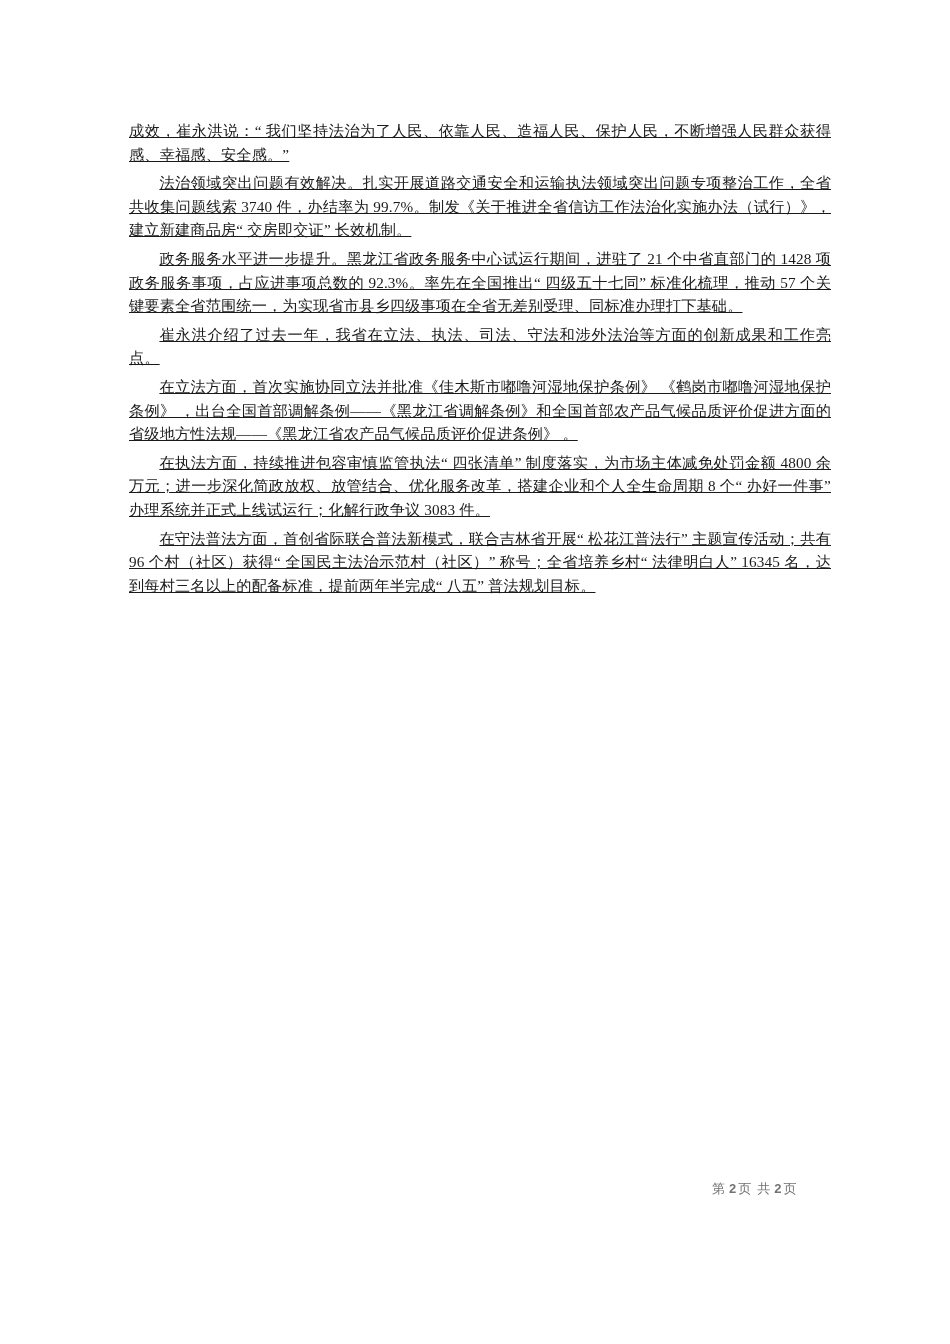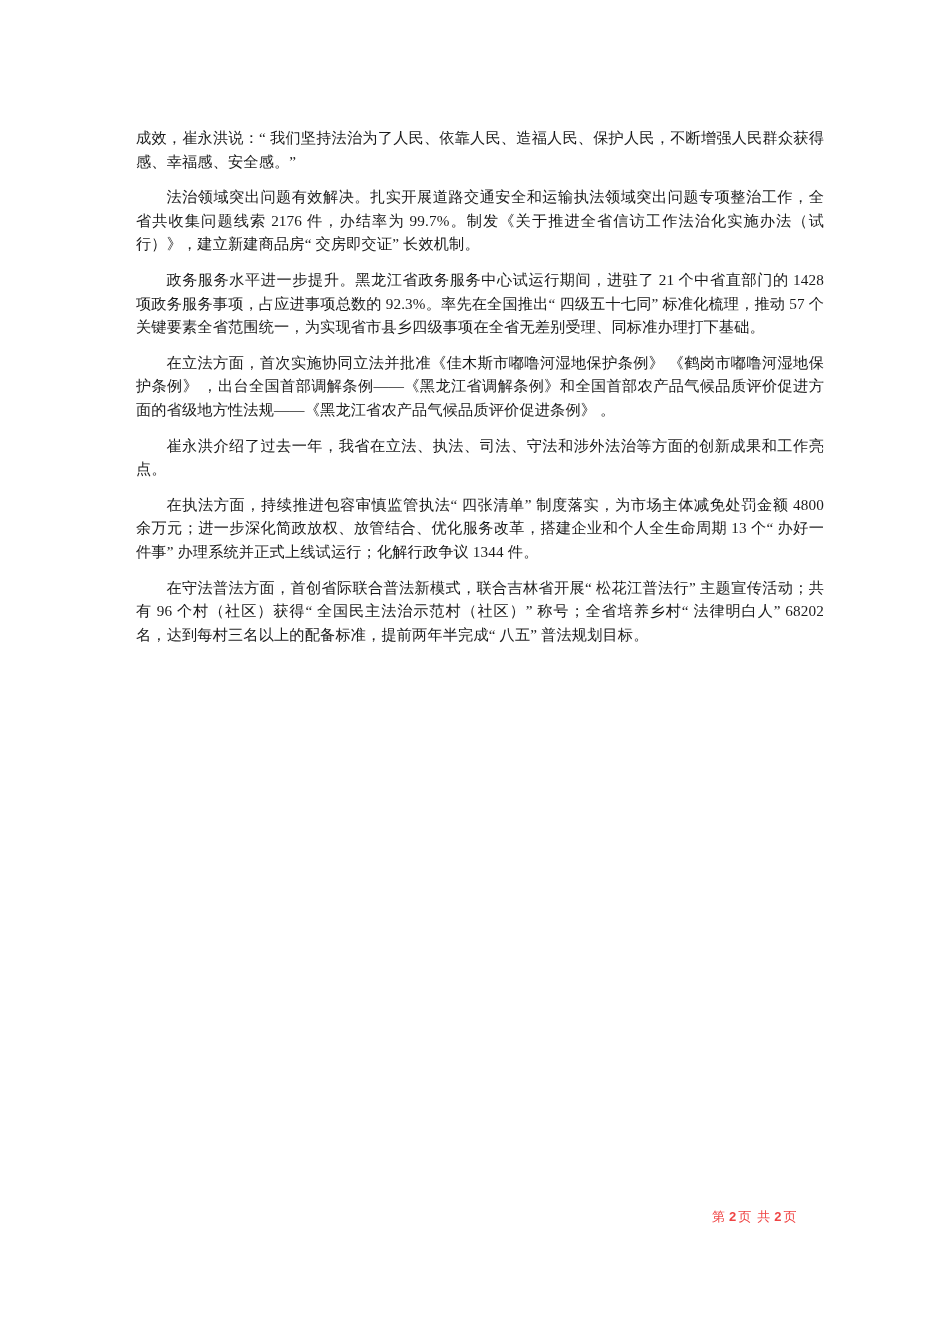--- a/index.html
+++ b/index.html
@@ -27,55 +27,55 @@
       position: absolute;
       left: 124px;
       top: 114px;
       width: 712px;
       font-size: 15.2px;
       line-height: 23.6px;
       text-align: justify;
       letter-spacing: 0.15px;
     }
     .para {
-      margin: 12px;
+      margin: 5px;
       padding: 0;
+      text-decoration: underline;
     }
     .para.indent {
       text-indent: 2em;
     }
     .footer {
       position: absolute;
       left: 712px;
       top: 1180px;
       font-size: 13px;
-      color: #ef4444;
+      color: #737373;
       white-space: nowrap;
-      margin-top: 28px;
     }
     .footer .num {
       font-weight: bold;
       font-family: "Liberation Sans", "DejaVu Sans", sans-serif;
       margin: 0 2px 0 4px;
     }
     .footer .sp {
       display: inline-block;
       width: 6px;
     }
   </style>
 </head>
 <body>
 
 <div class="page">
   <div class="body-text">
     <p class="para">成效，崔永洪说：“ 我们坚持法治为了人民、依靠人民、造福人民、保护人民，不断增强人民群众获得感、幸福感、安全感。”</p>
-    <p class="para indent">法治领域突出问题有效解决。扎实开展道路交通安全和运输执法领域突出问题专项整治工作，全省共收集问题线索 2176 件，办结率为 99.7%。制发《关于推进全省信访工作法治化实施办法（试行）》，建立新建商品房“ 交房即交证” 长效机制。</p>
+    <p class="para indent">法治领域突出问题有效解决。扎实开展道路交通安全和运输执法领域突出问题专项整治工作，全省共收集问题线索 3740 件，办结率为 99.7%。制发《关于推进全省信访工作法治化实施办法（试行）》，建立新建商品房“ 交房即交证” 长效机制。</p>
     <p class="para indent">政务服务水平进一步提升。黑龙江省政务服务中心试运行期间，进驻了 21 个中省直部门的 1428 项政务服务事项，占应进事项总数的 92.3%。率先在全国推出“ 四级五十七同” 标准化梳理，推动 57 个关键要素全省范围统一，为实现省市县乡四级事项在全省无差别受理、同标准办理打下基础。</p>
+    <p class="para indent">崔永洪介绍了过去一年，我省在立法、执法、司法、守法和涉外法治等方面的创新成果和工作亮点。</p>
     <p class="para indent">在立法方面，首次实施协同立法并批准《佳木斯市嘟噜河湿地保护条例》 《鹤岗市嘟噜河湿地保护条例》 ，出台全国首部调解条例——《黑龙江省调解条例》和全国首部农产品气候品质评价促进方面的省级地方性法规——《黑龙江省农产品气候品质评价促进条例》 。</p>
-    <p class="para indent">崔永洪介绍了过去一年，我省在立法、执法、司法、守法和涉外法治等方面的创新成果和工作亮点。</p>
-    <p class="para indent">在执法方面，持续推进包容审慎监管执法“ 四张清单” 制度落实，为市场主体减免处罚金额 4800 余万元；进一步深化简政放权、放管结合、优化服务改革，搭建企业和个人全生命周期 13 个“ 办好一件事” 办理系统并正式上线试运行；化解行政争议 1344 件。</p>
-    <p class="para indent">在守法普法方面，首创省际联合普法新模式，联合吉林省开展“ 松花江普法行” 主题宣传活动；共有 96 个村（社区）获得“ 全国民主法治示范村（社区）” 称号；全省培养乡村“ 法律明白人” 68202 名，达到每村三名以上的配备标准，提前两年半完成“ 八五” 普法规划目标。</p>
+    <p class="para indent">在执法方面，持续推进包容审慎监管执法“ 四张清单” 制度落实，为市场主体减免处罚金额 4800 余万元；进一步深化简政放权、放管结合、优化服务改革，搭建企业和个人全生命周期 8 个“ 办好一件事” 办理系统并正式上线试运行；化解行政争议 3083 件。</p>
+    <p class="para indent">在守法普法方面，首创省际联合普法新模式，联合吉林省开展“ 松花江普法行” 主题宣传活动；共有 96 个村（社区）获得“ 全国民主法治示范村（社区）” 称号；全省培养乡村“ 法律明白人” 16345 名，达到每村三名以上的配备标准，提前两年半完成“ 八五” 普法规划目标。</p>
   </div>
 
   <div class="footer">
     <span>第</span><span class="num">2</span><span>页</span><span class="sp"></span><span>共</span><span class="num">2</span><span>页</span>
   </div>
 </div>
 
 </body></html>

